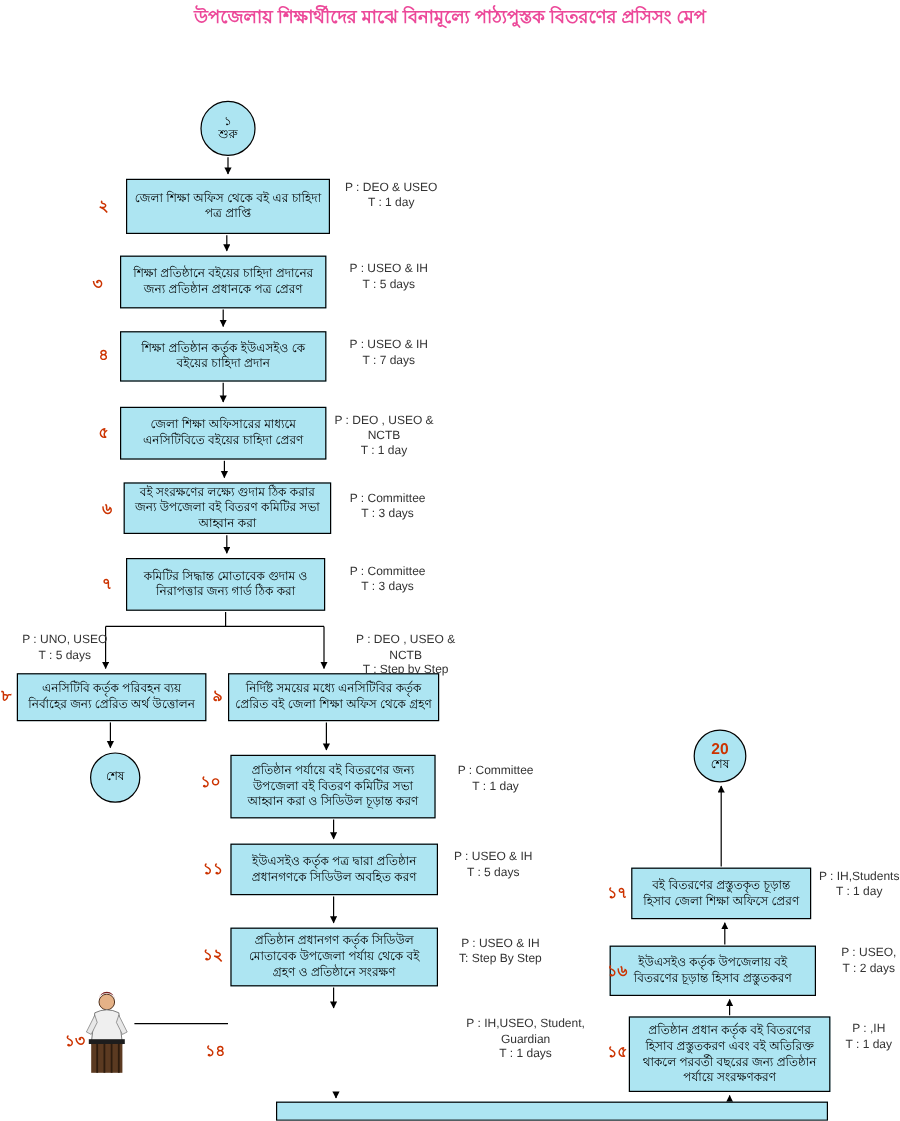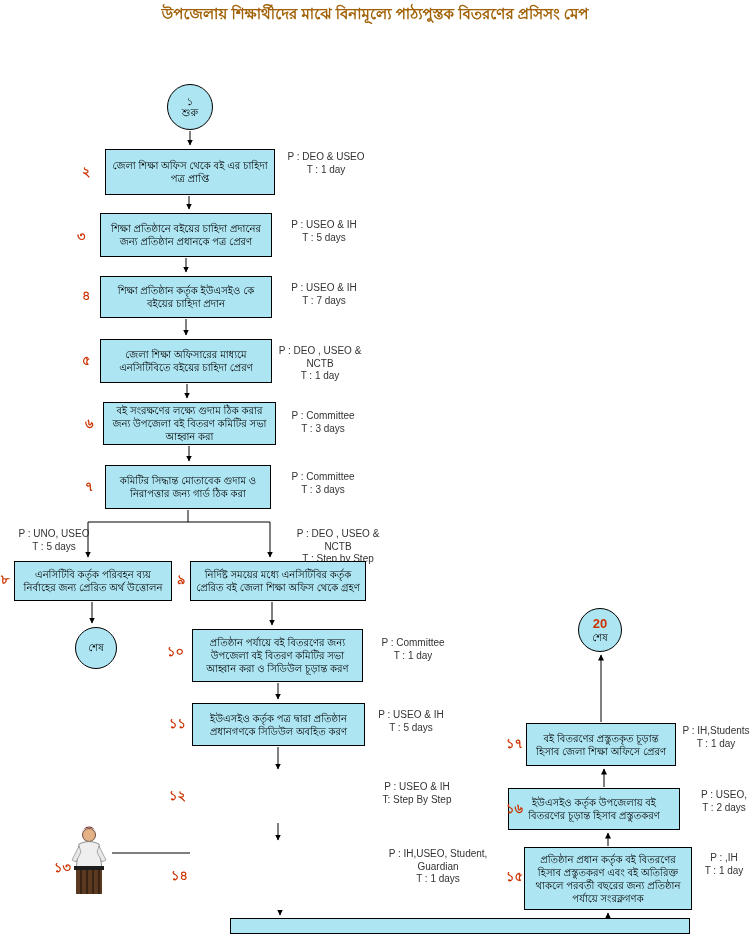--- a/index.html
+++ b/index.html
@@ -15,21 +15,21 @@
     background: #ffffff;
     overflow: hidden;
   }
   .title {
     position: absolute;
     top: 2px; left: 0;
     width: 100%;
     text-align: center;
     font-size: 15px;
     font-weight: bold;
-    color: #a16207;
+    color: #ec4899;
   }
   .box {
     position: absolute;
     background: #ade5f2;
     border: 1px solid #000;
     display: flex;
     align-items: center;
     justify-content: center;
     text-align: center;
     font-size: 10px;
@@ -205,20 +205,23 @@
 
   <div class="box" style="left:192px;top:703px;width:173px;height:43px">
     <span>ইউএসইও কর্তৃক পত্র দ্বারা প্রতিষ্ঠান প্রধানগণকে সিডিউল অবহিত করণ</span>
   </div>
   <div class="stepnum" style="left:169px;top:714px">১১</div>
   <div class="annot" style="left:370px;top:709px;width:82px">
     <div>P : USEO &amp; IH</div>
     <div>T : 5 days</div>
   </div>
 
+  <div class="box" style="left:192px;top:773px;width:173px;height:49px">
+    <span>প্রতিষ্ঠান প্রধানগণ কর্তৃক সিডিউল মোতাবেক উপজেলা পর্যায় থেকে বই গ্রহণ ও প্রতিষ্ঠানে সংরক্ষণ</span>
+  </div>
   <div class="stepnum" style="left:169px;top:786px">১২</div>
   <div class="annot" style="left:372px;top:781px;width:90px">
     <div>P : USEO &amp; IH</div>
     <div>T: Step By Step</div>
   </div>
 
   <div class="figure">
     <svg width="46" height="70" viewBox="0 0 46 70">
       <circle cx="23" cy="9" r="6.5" fill="#e5b287" stroke="#4a2c18" stroke-width="0.8"></circle>
       <path d="M16.5 7 A6.5 6.5 0 0 1 29.5 7 L29 4 Q23 -1 17 4 Z" fill="#7a1f1f"></path>
@@ -235,21 +238,21 @@
   </div>
   <div class="stepnum" style="left:54px;top:858px">১৩</div>
 
   <div class="stepnum" style="left:171px;top:866px">১৪</div>
   <div class="annot" style="left:378px;top:848px;width:120px">
     <div>P : IH,USEO, Student, Guardian</div>
     <div>T : 1 days</div>
   </div>
 
   <div class="box" style="left:524px;top:847px;width:168px;height:63px">
-    <span>প্রতিষ্ঠান প্রধান কর্তৃক বই বিতরণের হিসাব প্রস্তুতকরণ এবং বই অতিরিক্ত থাকলে পরবর্তী বছরের জন্য প্রতিষ্ঠান পর্যায়ে সংরক্নগণক</span>
+    <span>প্রতিষ্ঠান প্রধান কর্তৃক বই বিতরণের হিসাব প্রস্তুতকরণ এবং বই অতিরিক্ত থাকলে পরবর্তী বছরের জন্য প্রতিষ্ঠান পর্যায়ে সংরক্ষণকরণ</span>
   </div>
   <div class="stepnum" style="left:506px;top:867px">১৫</div>
   <div class="annot" style="left:700px;top:852px;width:48px">
     <div>P : ,IH</div>
     <div>T : 1 day</div>
   </div>
 
   <div class="box" style="left:508px;top:788px;width:172px;height:42px">
     <span>ইউএসইও কর্তৃক উপজেলায় বই বিতরণের চূড়ান্ত হিসাব প্রস্তুতকরণ</span>
   </div>

